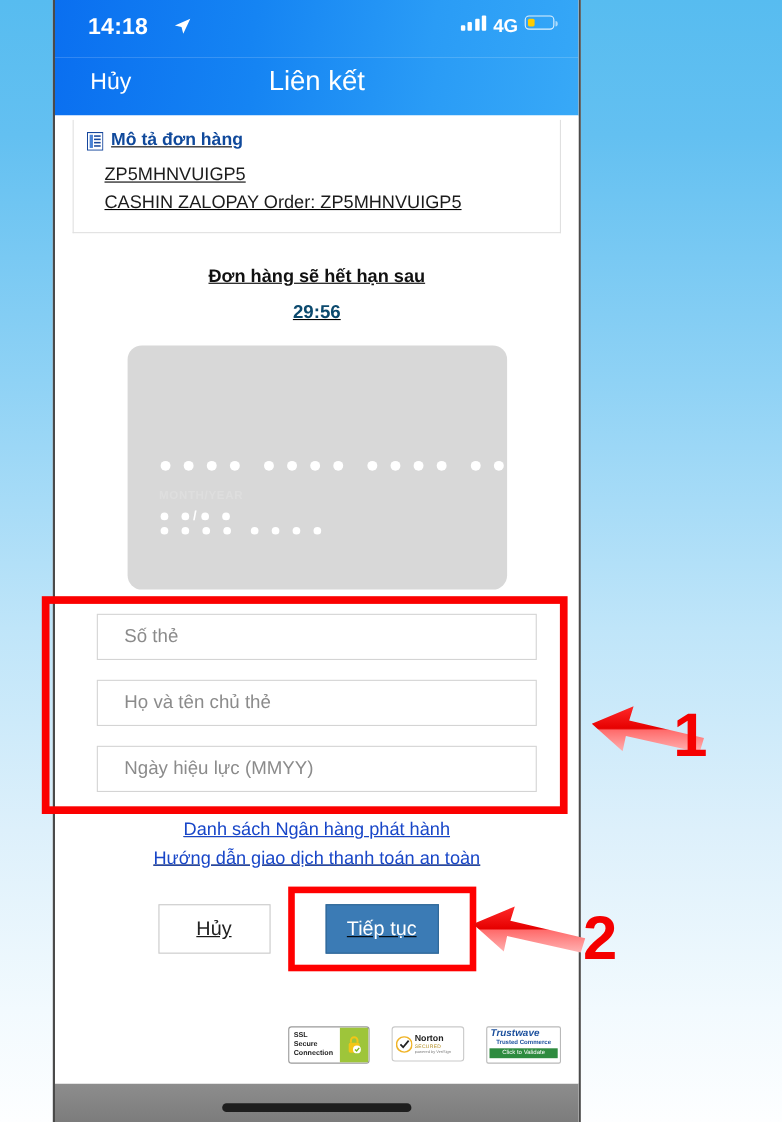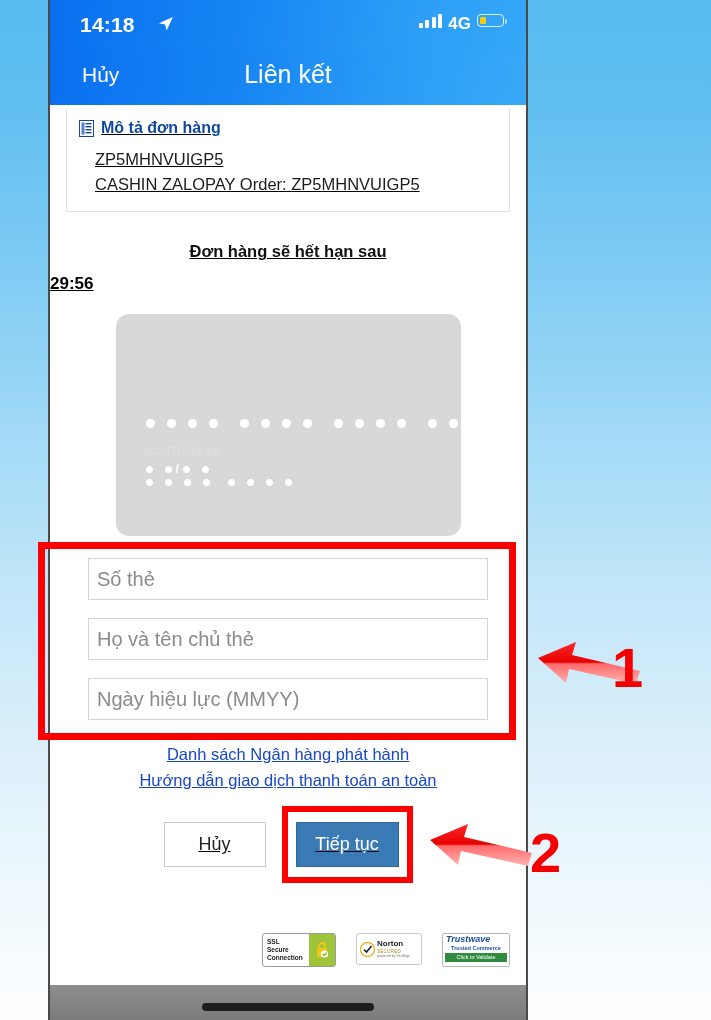--- a/index.html
+++ b/index.html
@@ -120,22 +120,22 @@
     font-size: 16.5px; color: #1c1c1c;
     padding-left: 28px; line-height: 1.52;
   }
 
   .expire-label {
     text-align: center;
     font-size: 16.5px; font-weight: bold; color: #111;
     margin-top: 30px;
   }
   .expire-time {
-    text-align: left;
-    font-size: 17px; font-weight: bold; color: #000000;
+    text-align: center;
+    font-size: 17px; font-weight: bold; color: #0c4a6e;
     margin-top: 13px;
   }
 
   
   .card-wrap { display: flex; justify-content: center; margin-top: 20px; }
   .card {
     position: relative;
     width: 345px; height: 222px;
     background: #d8d8d8;
     border-radius: 13px;
@@ -160,23 +160,23 @@
   .form {
     margin-top: 22px;
     padding: 0 38px;
   }
   .field {
     width: 100%;
     height: 42px;
     box-sizing: border-box;
     border: 1px solid #d4d4d4;
     background: #fff;
-    font-size: 20px;
+    font-size: 17px;
     color: #8b8b8b;
-    padding: 0 8px;
+    padding: 0 24px;
     font-family: "Liberation Sans", sans-serif;
     outline: none;
     margin-bottom: 18px;
   }
   .field::placeholder { color: #8b8b8b; opacity: 1; }
 
   .links { text-align: center; margin-top: 4px; }
   .links a {
     display: block;
     color: #1846c8;
@@ -192,21 +192,21 @@
   .btn-cancel {
     width: 102px; height: 45px;
     background: #fff; border: 1px solid #c9c9c9;
     font-size: 18px; color: #222;
     font-family: "Liberation Sans", sans-serif;
     cursor: pointer;
   }
   .btn-primary-wrap {
     position: relative;
     margin-left: 16px;
-    padding: 10px 8px;
+    padding: 10px 28px;
     border: 6px solid #ff0000;
     background: #fff;
   }
   .btn-primary {
     display: block;
     width: 103px; height: 45px;
     background: #3b7bb5;
     border: 1px solid #2f6695;
     color: #fff; font-size: 18px;
     font-family: "Liberation Sans", sans-serif;

